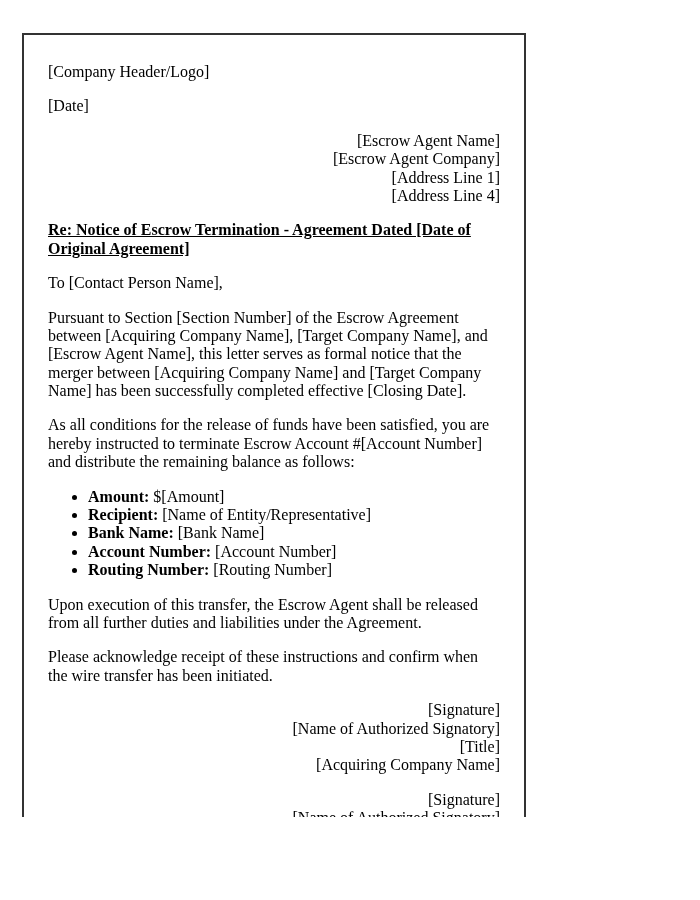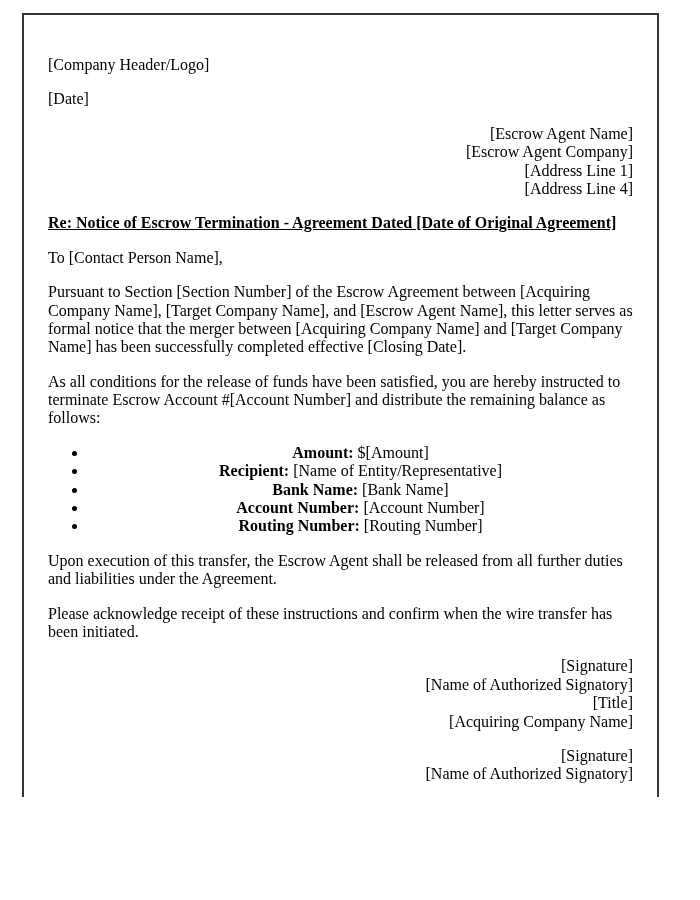--- a/index.html
+++ b/index.html
@@ -11,47 +11,46 @@
     width: 700px;
     height: 900px;
     font-family: "Liberation Serif", "DejaVu Serif", serif;
     font-size: 16px;
     color: #000000;
     position: relative;
   }
   .page-frame {
     position: absolute;
     left: 22px;
-    top: 13px;
-    width: 637px;
+    top: 33px;
+    width: 504px;
     height: 784px;
     box-sizing: border-box;
     border: 2px solid #333333;
     border-bottom: none;
-    padding: 25px 24px;
+    padding: 12px 24px;
     overflow: hidden;
     line-height: 1.15;
     background: #ffffff;
   }
   .page-frame p {
     margin: 16px 0;
   }
   .addr-line, .sig-line {
     display: block;
     text-align: right;
   }
   .subject {
     font-weight: bold;
     text-decoration: underline;
   }
   ul.wire-list {
     margin: 16px 0;
     padding-left: 40px;
     list-style-type: disc;
-    text-align: center;
   }
   ul.wire-list li {
     margin: 0;
   }
   .detail-label {
     font-weight: bold;
   }
 </style>
 </head>
 <body>

